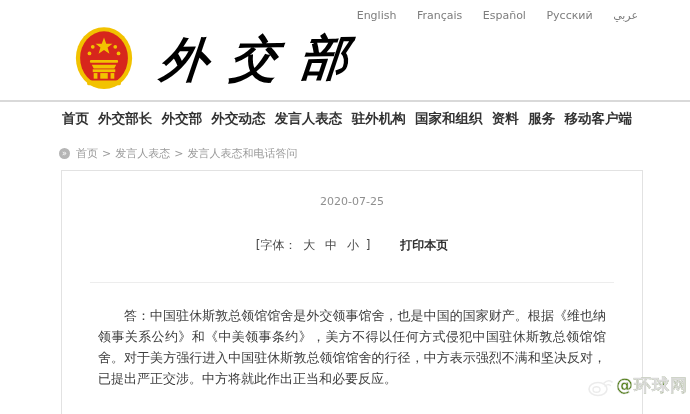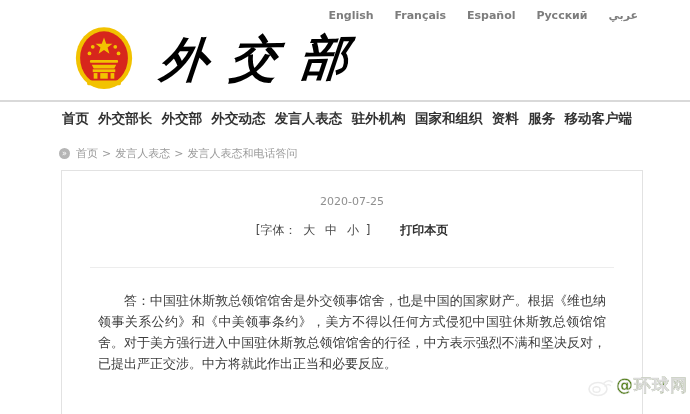--- a/index.html
+++ b/index.html
@@ -1,20 +1,20 @@
 <!DOCTYPE html>
 <html><head>
 <meta charset="utf-8">
 <style>
   * { margin: 0; padding: 0; box-sizing: border-box; }
   html, body { width: 690px; height: 414px; overflow: hidden; background: #ffffff;
     font-family: "DejaVu Sans", "Liberation Sans", sans-serif; position: relative; }
 
   
-  .lang-bar { text-align: right; padding: 9px 52px 2px 0; font-size: 11px; font-weight: bold; }
+  .lang-bar { text-align: right; padding: 9px 52px 2px 0; font-size: 11px; }
   .lang-bar a { color: #7d7d7d; text-decoration: none; margin-left: 17px; cursor: pointer; }
 
   
   .masthead { display: flex; align-items: center; padding: 2px 0 8px 74px; height: 76px; }
   .emblem { width: 60px; height: 66px; flex: 0 0 auto; }
   .calligraphy { font-family: "DejaVu Serif", "Liberation Serif", serif;
     font-size: 48px; font-weight: bold; font-style: italic; color: #000;
     letter-spacing: 22px; margin-left: 26px; transform: skewX(-6deg) rotate(-1deg);
     white-space: nowrap; }
 
@@ -31,21 +31,21 @@
     color: #fff; font-size: 8px; line-height: 11px; text-align: center;
     display: inline-block; margin-right: 6px; }
   .breadcrumb a { color: #999; text-decoration: none; cursor: pointer; }
   .breadcrumb .sep { margin: 0 4px; }
 
   
   .content-box { margin: 0 47px 0 61px; border: 1px solid #e2e2e2; background: #fff;
     padding: 24px 24px 60px; min-height: 260px; }
   .article-title { font-size: 20px; font-weight: bold; color: #1a1a1a;
     text-align: center; line-height: 1.3; margin: 2px 0 14px; }
-  .article-date { text-align: center; font-size: 11px; color: #8f8f8f; margin-bottom: 14px; }
+  .article-date { text-align: center; font-size: 11px; color: #8f8f8f; margin-bottom: 29px; }
   .font-controls { text-align: center; font-size: 12px; color: #4a4a4a; margin-bottom: 28px; }
   .font-controls .size-link { margin: 0 3px; cursor: pointer; color: #4a4a4a; text-decoration: none; }
   .font-controls .print-link { margin-left: 26px; color: #2f2f2f; text-decoration: none;
     font-weight: bold; cursor: pointer; }
   .divider { border: none; border-top: 1px solid #ededed; margin: 0 4px 22px; }
   .para { font-size: 13px; color: #3d3d3d; line-height: 21px; text-indent: 2em;
     text-align: justify; margin: 0 12px 15px; }
 
   
   .watermark { position: absolute; right: 2px; top: 374px; display: flex;

